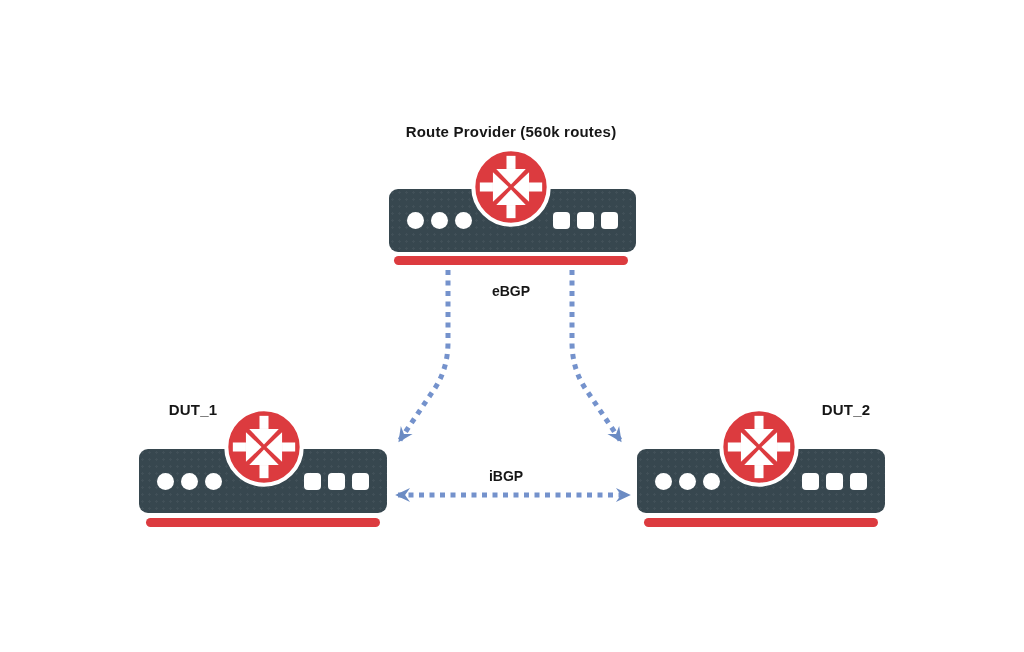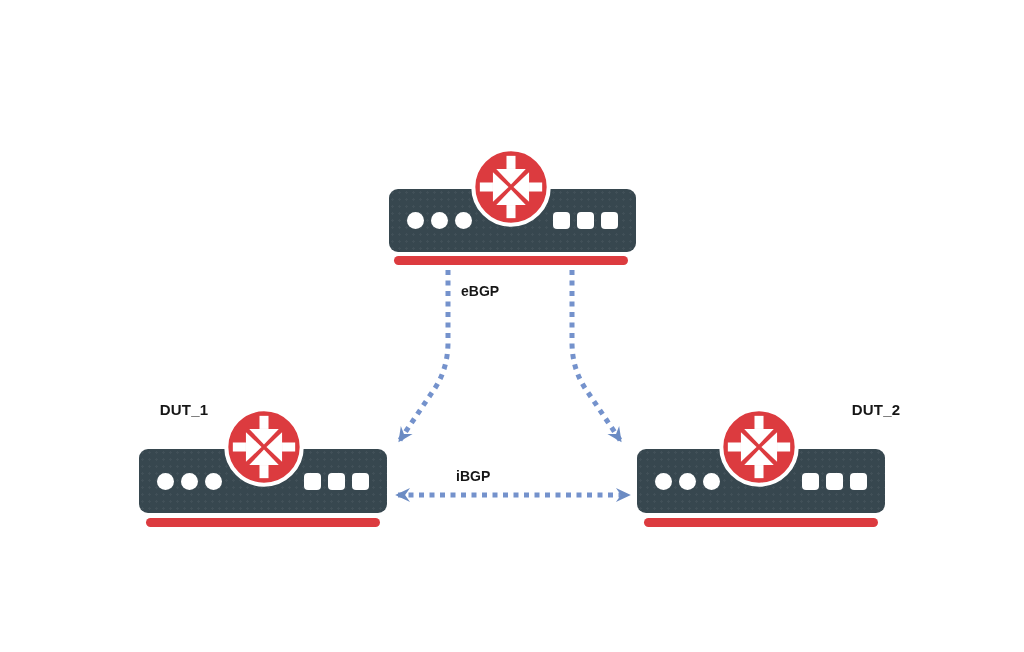--- a/index.html
+++ b/index.html
@@ -21,21 +21,21 @@
     font-weight: bold;
     color: var(--label-text, #161616);
     text-align: center;
     letter-spacing: 0.2px;
   }
   .link-label {
     position: absolute;
     font-size: 14px;
     font-weight: bold;
     color: var(--label-text, #161616);
-    text-align: left;
+    text-align: center;
   }
   .chassis {
     position: absolute;
     background-color: var(--chassis, #37474F);
     background-image: radial-gradient(rgba(255,255,255,0.05) 1px, rgba(0,0,0,0) 1.2px);
     background-size: 7px 7px;
     border-radius: 9px;
     display: flex;
     align-items: center;
     justify-content: space-between;
@@ -70,20 +70,21 @@
     left: 0;
     top: 0;
     pointer-events: none;
   }
 </style>
 </head>
 <body>
 
 <div class="canvas">
 
+  <div class="router-label" style="left:331px; top:123px; width:360px;">Route Provider (560k routes)</div>
 
   <div class="chassis" style="left:389px; top:189px; width:247px; height:63px;">
     <div class="leds">
       <span class="led round"></span>
       <span class="led round"></span>
       <span class="led round"></span>
     </div>
     <div class="leds">
       <span class="led square"></span>
       <span class="led square"></span>
@@ -108,21 +109,21 @@
         </g>
       <g transform="rotate(270 50 50)">
           <rect x="44.5" y="12" width="11" height="16"></rect>
           <polygon points="32,28 68,28 50,47"></polygon>
         </g>
     </g>
   </svg>
 
   <div class="red-bar" style="left:394px; top:256px; width:234px;"></div>
 
-  <div class="router-label" style="left:137px; top:401px; width:94px;">DUT_1</div>
+  <div class="router-label" style="left:146px; top:401px; width:94px;">DUT_1</div>
 
   <div class="chassis" style="left:139px; top:449px; width:248px; height:64px;">
     <div class="leds">
       <span class="led round"></span>
       <span class="led round"></span>
       <span class="led round"></span>
     </div>
     <div class="leds">
       <span class="led square"></span>
       <span class="led square"></span>
@@ -147,21 +148,21 @@
         </g>
       <g transform="rotate(270 50 50)">
           <rect x="44.5" y="12" width="11" height="16"></rect>
           <polygon points="32,28 68,28 50,47"></polygon>
         </g>
     </g>
   </svg>
 
   <div class="red-bar" style="left:146px; top:518px; width:234px;"></div>
 
-  <div class="router-label" style="left:829px; top:401px; width:94px;">DUT_2</div>
+  <div class="router-label" style="left:799px; top:401px; width:94px;">DUT_2</div>
 
   <div class="chassis" style="left:637px; top:449px; width:248px; height:64px;">
     <div class="leds">
       <span class="led round"></span>
       <span class="led round"></span>
       <span class="led round"></span>
     </div>
     <div class="leds">
       <span class="led square"></span>
       <span class="led square"></span>

